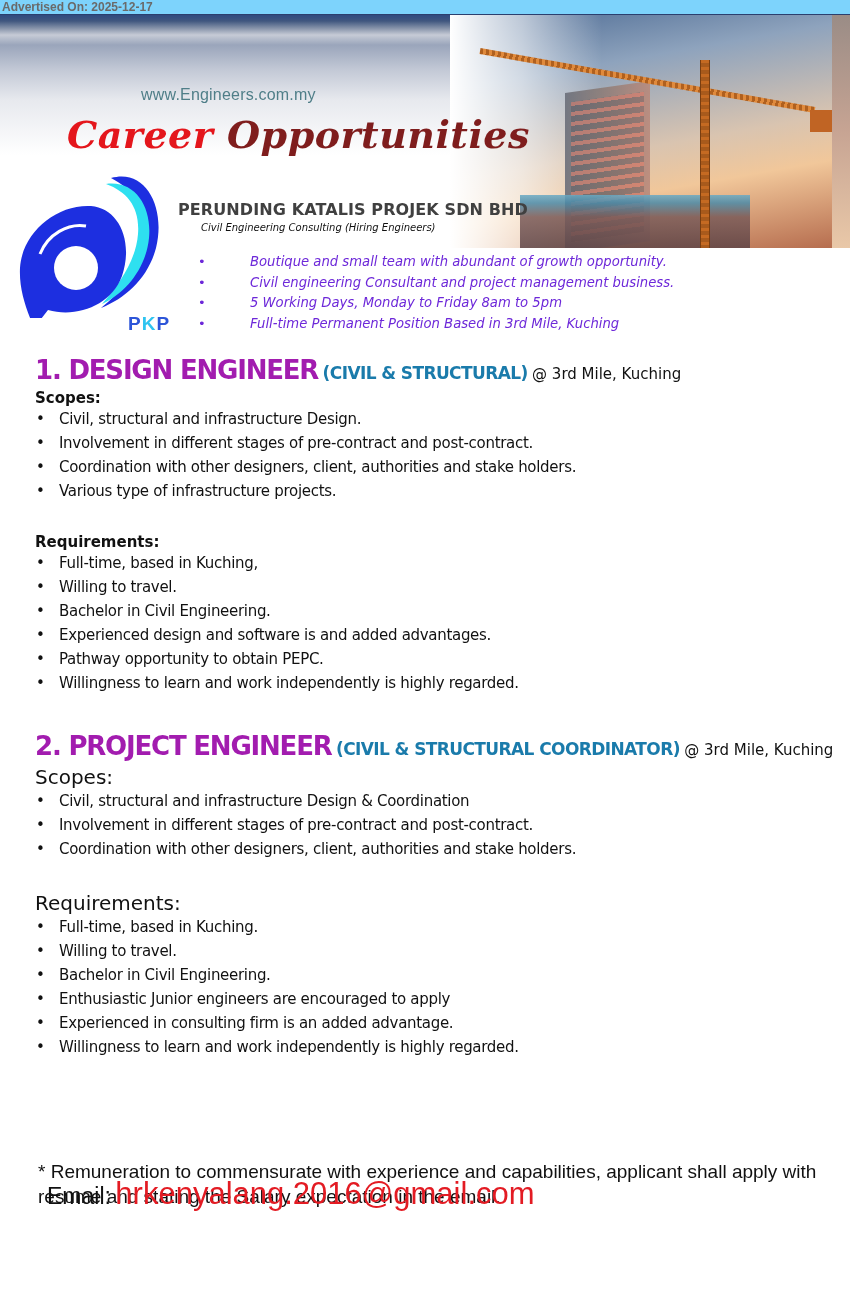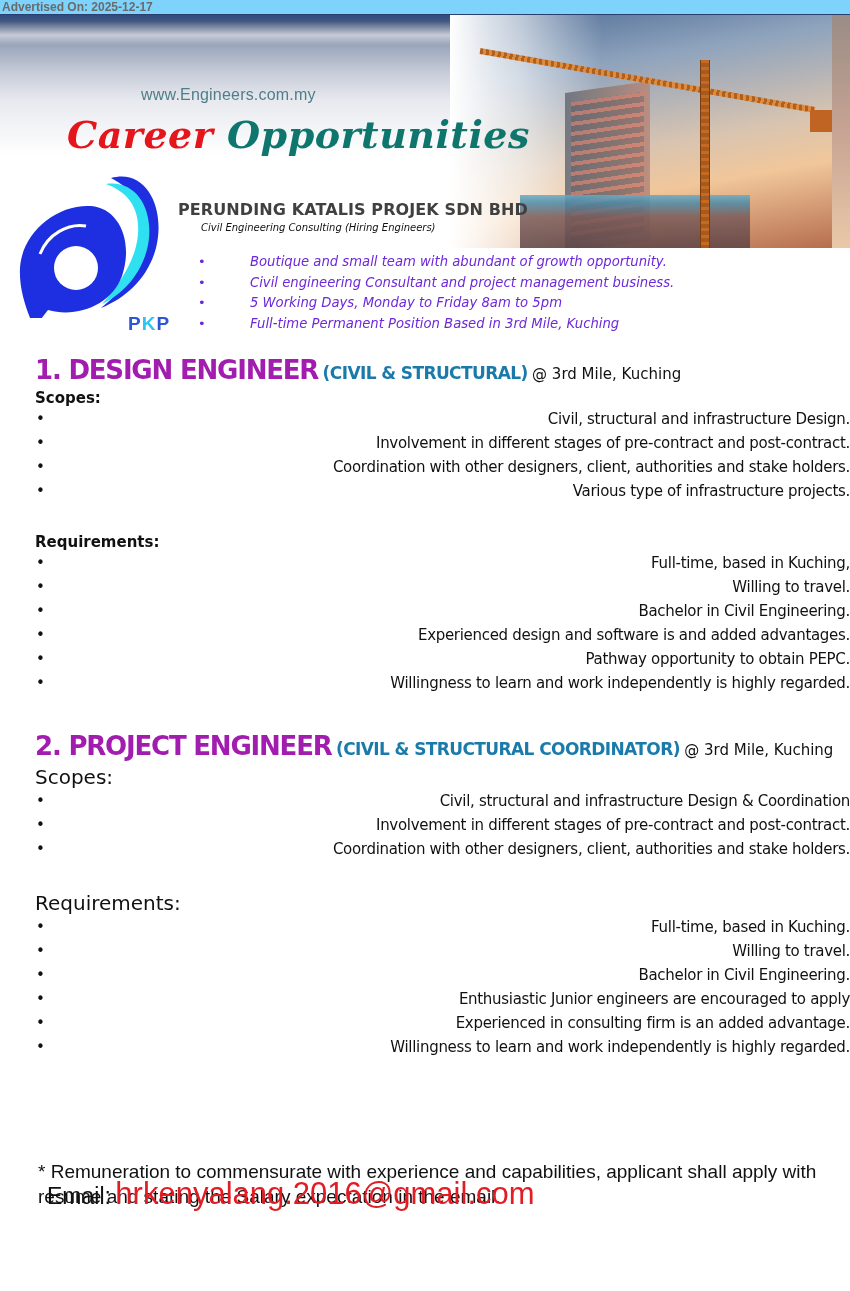--- a/index.html
+++ b/index.html
@@ -62,21 +62,21 @@
 
     .jobstock {
       position: absolute; left: 141px; top: 86px; font-size: 16px; color: #4f7e88;
       letter-spacing: 0.2px;
     }
     .career-title {
       position: absolute; left: 67px; top: 112px; font-family: "DejaVu Serif", serif;
       font-size: 38px; font-weight: bold; font-style: italic; letter-spacing: 0.5px;
     }
     .career-title .red { color: #e4161c; }
-    .career-title .black { color: #0f766e; }
+    .career-title .black { color: #7f1d1d; }
 
     .logo {
       position: absolute; left: 16px; top: 168px; width: 160px; height: 170px;
     }
     .logo .pkp {
       position: absolute; left: 112px; top: 145px; font-size: 19px; font-weight: bold;
       color: #2d55d8; letter-spacing: 1px;
     }
     .logo .pkp .k { color: #2ec4f0; }
 
@@ -115,21 +115,21 @@
       color: #1a7bab; letter-spacing: -0.6px;
     }
     .job-title .loc {
       font-family: "DejaVu Sans", sans-serif; font-size: 15px; color: #111;
     }
     .section-label {
       font-family: "DejaVu Sans", sans-serif; font-weight: bold; font-size: 15px;
       color: #111; margin-top: 6px;
     }
     .section-label.big { font-size: 20px; font-weight: normal; }
-    .bullets { list-style: none; text-align: right; }
+    .bullets { list-style: none; }
     .bullets li {
       position: relative; padding-left: 24px; font-family: "DejaVu Sans", sans-serif;
       font-size: 15px; line-height: 24px; color: #111; letter-spacing: -0.3px;
     }
     .bullets li::before {
       content: "•"; position: absolute; left: 1px; top: 0; font-size: 15px;
     }
     .gap { height: 24px; }
 
     .remuneration {

